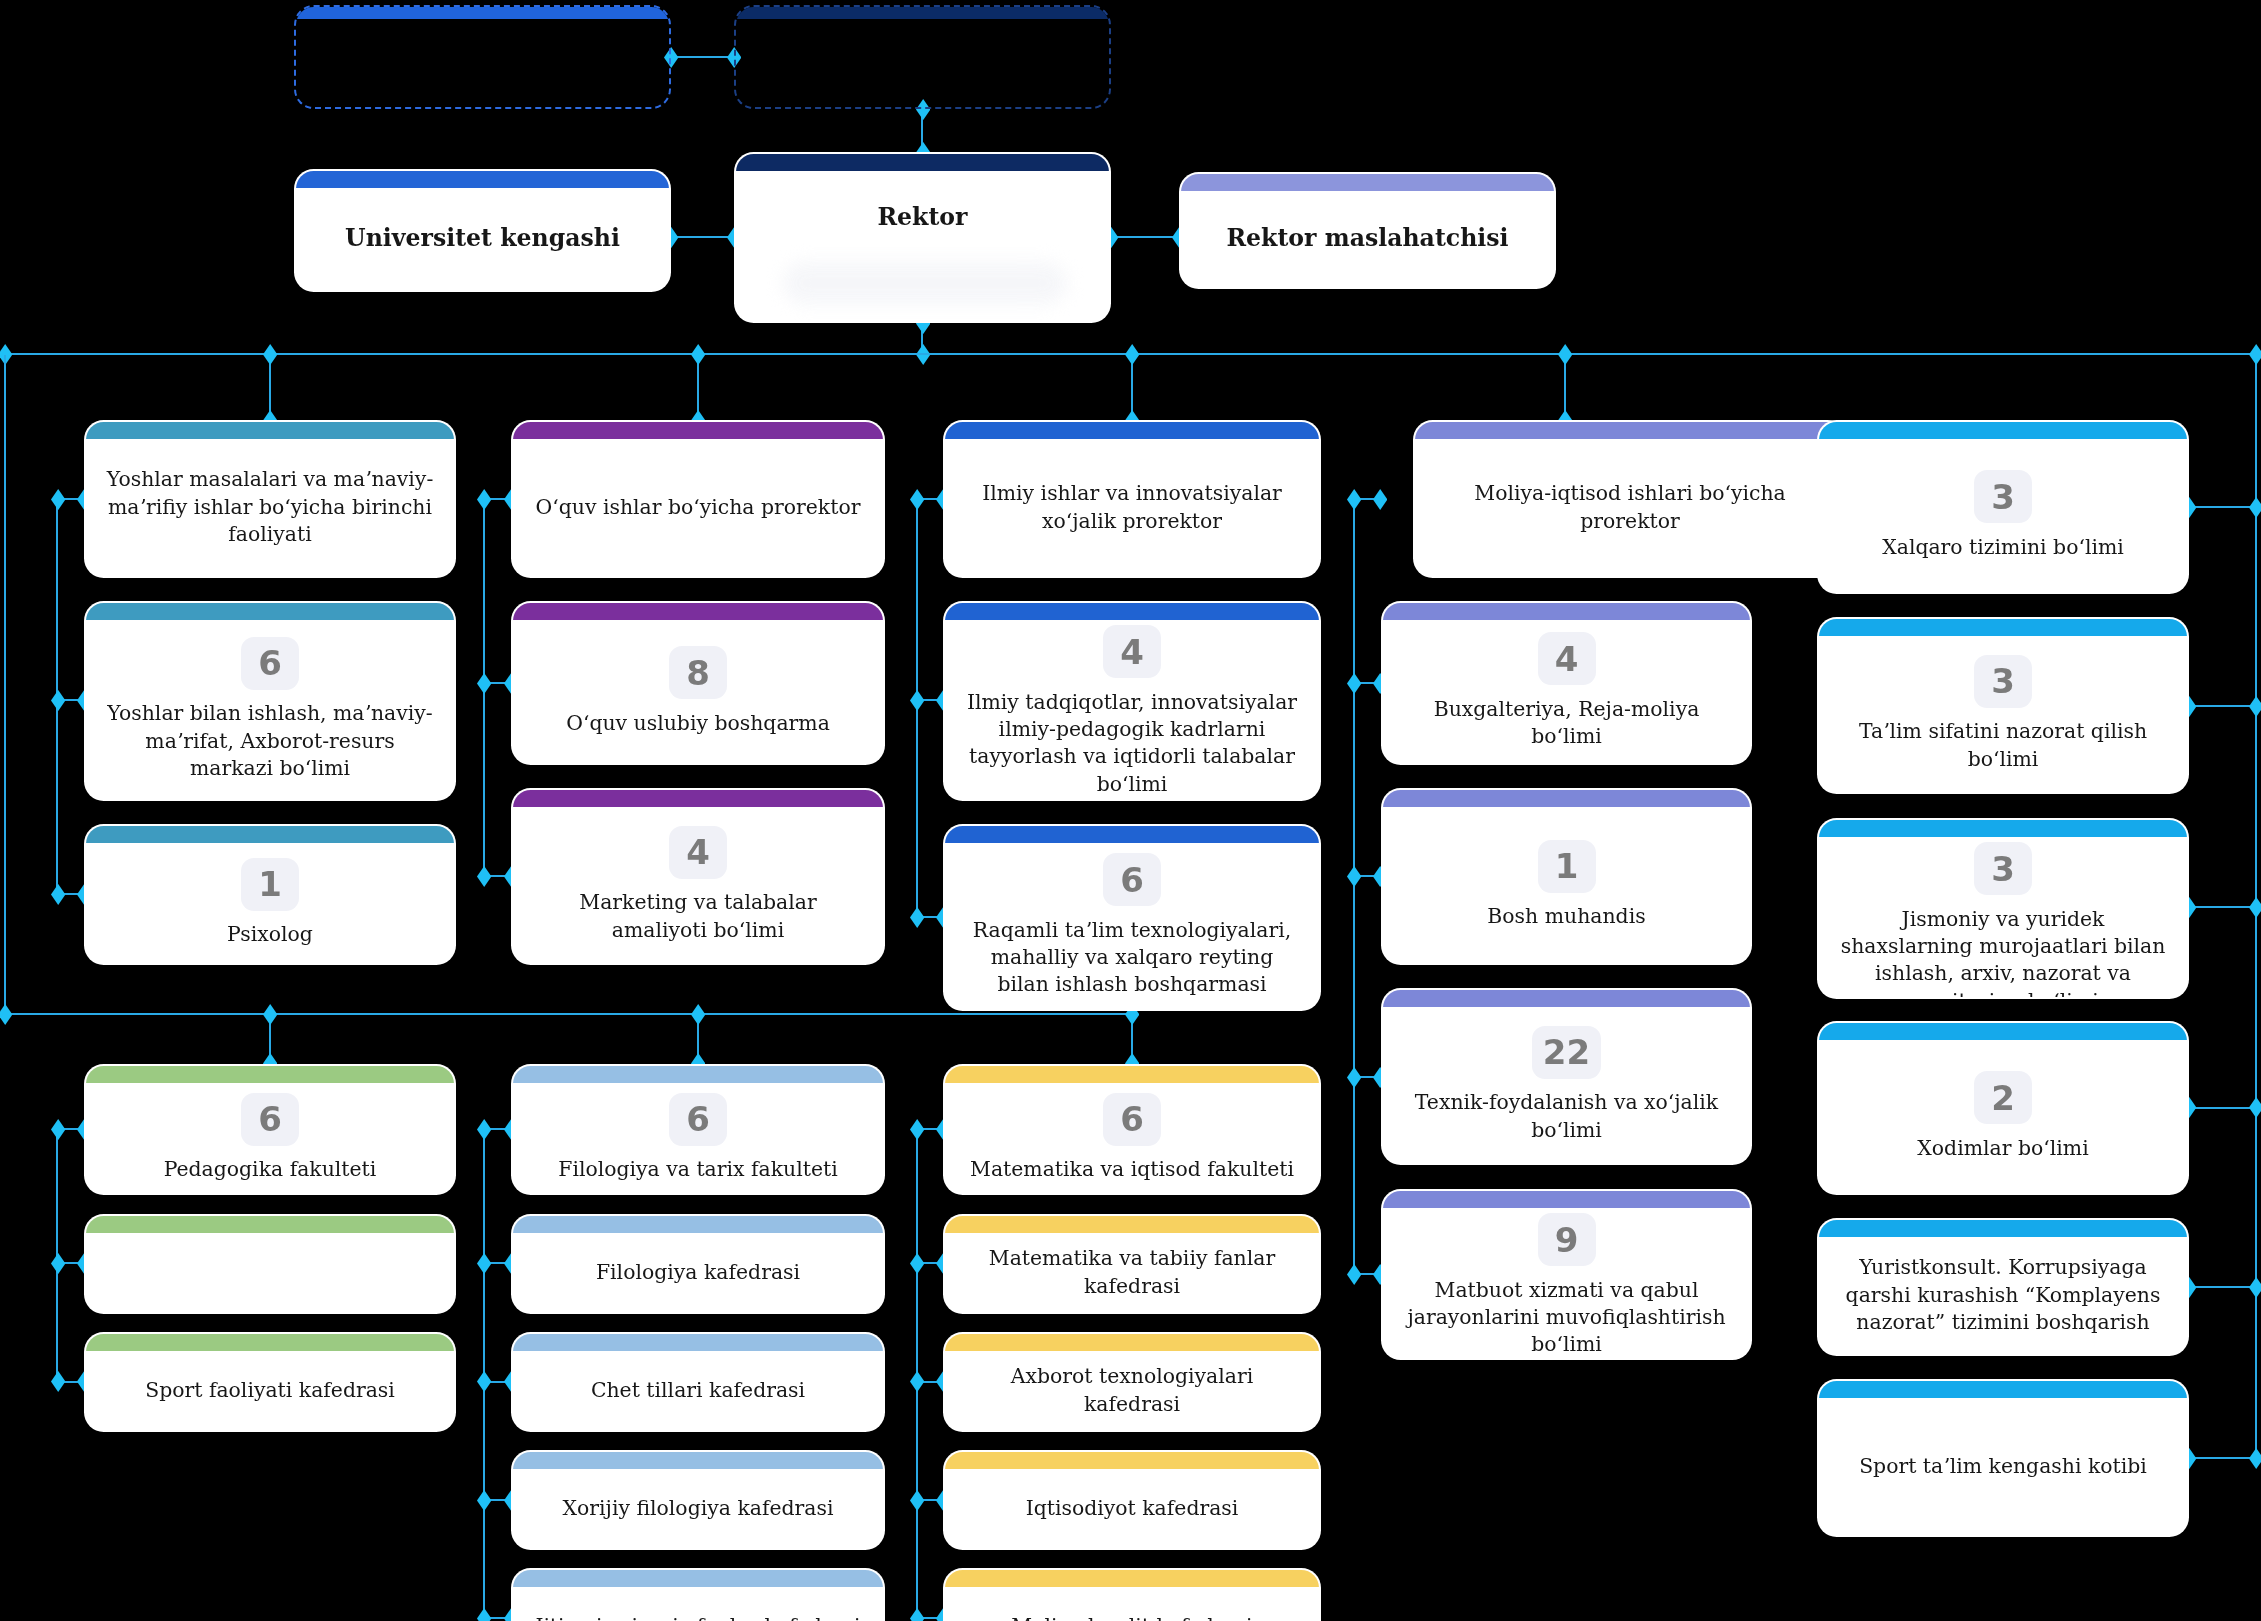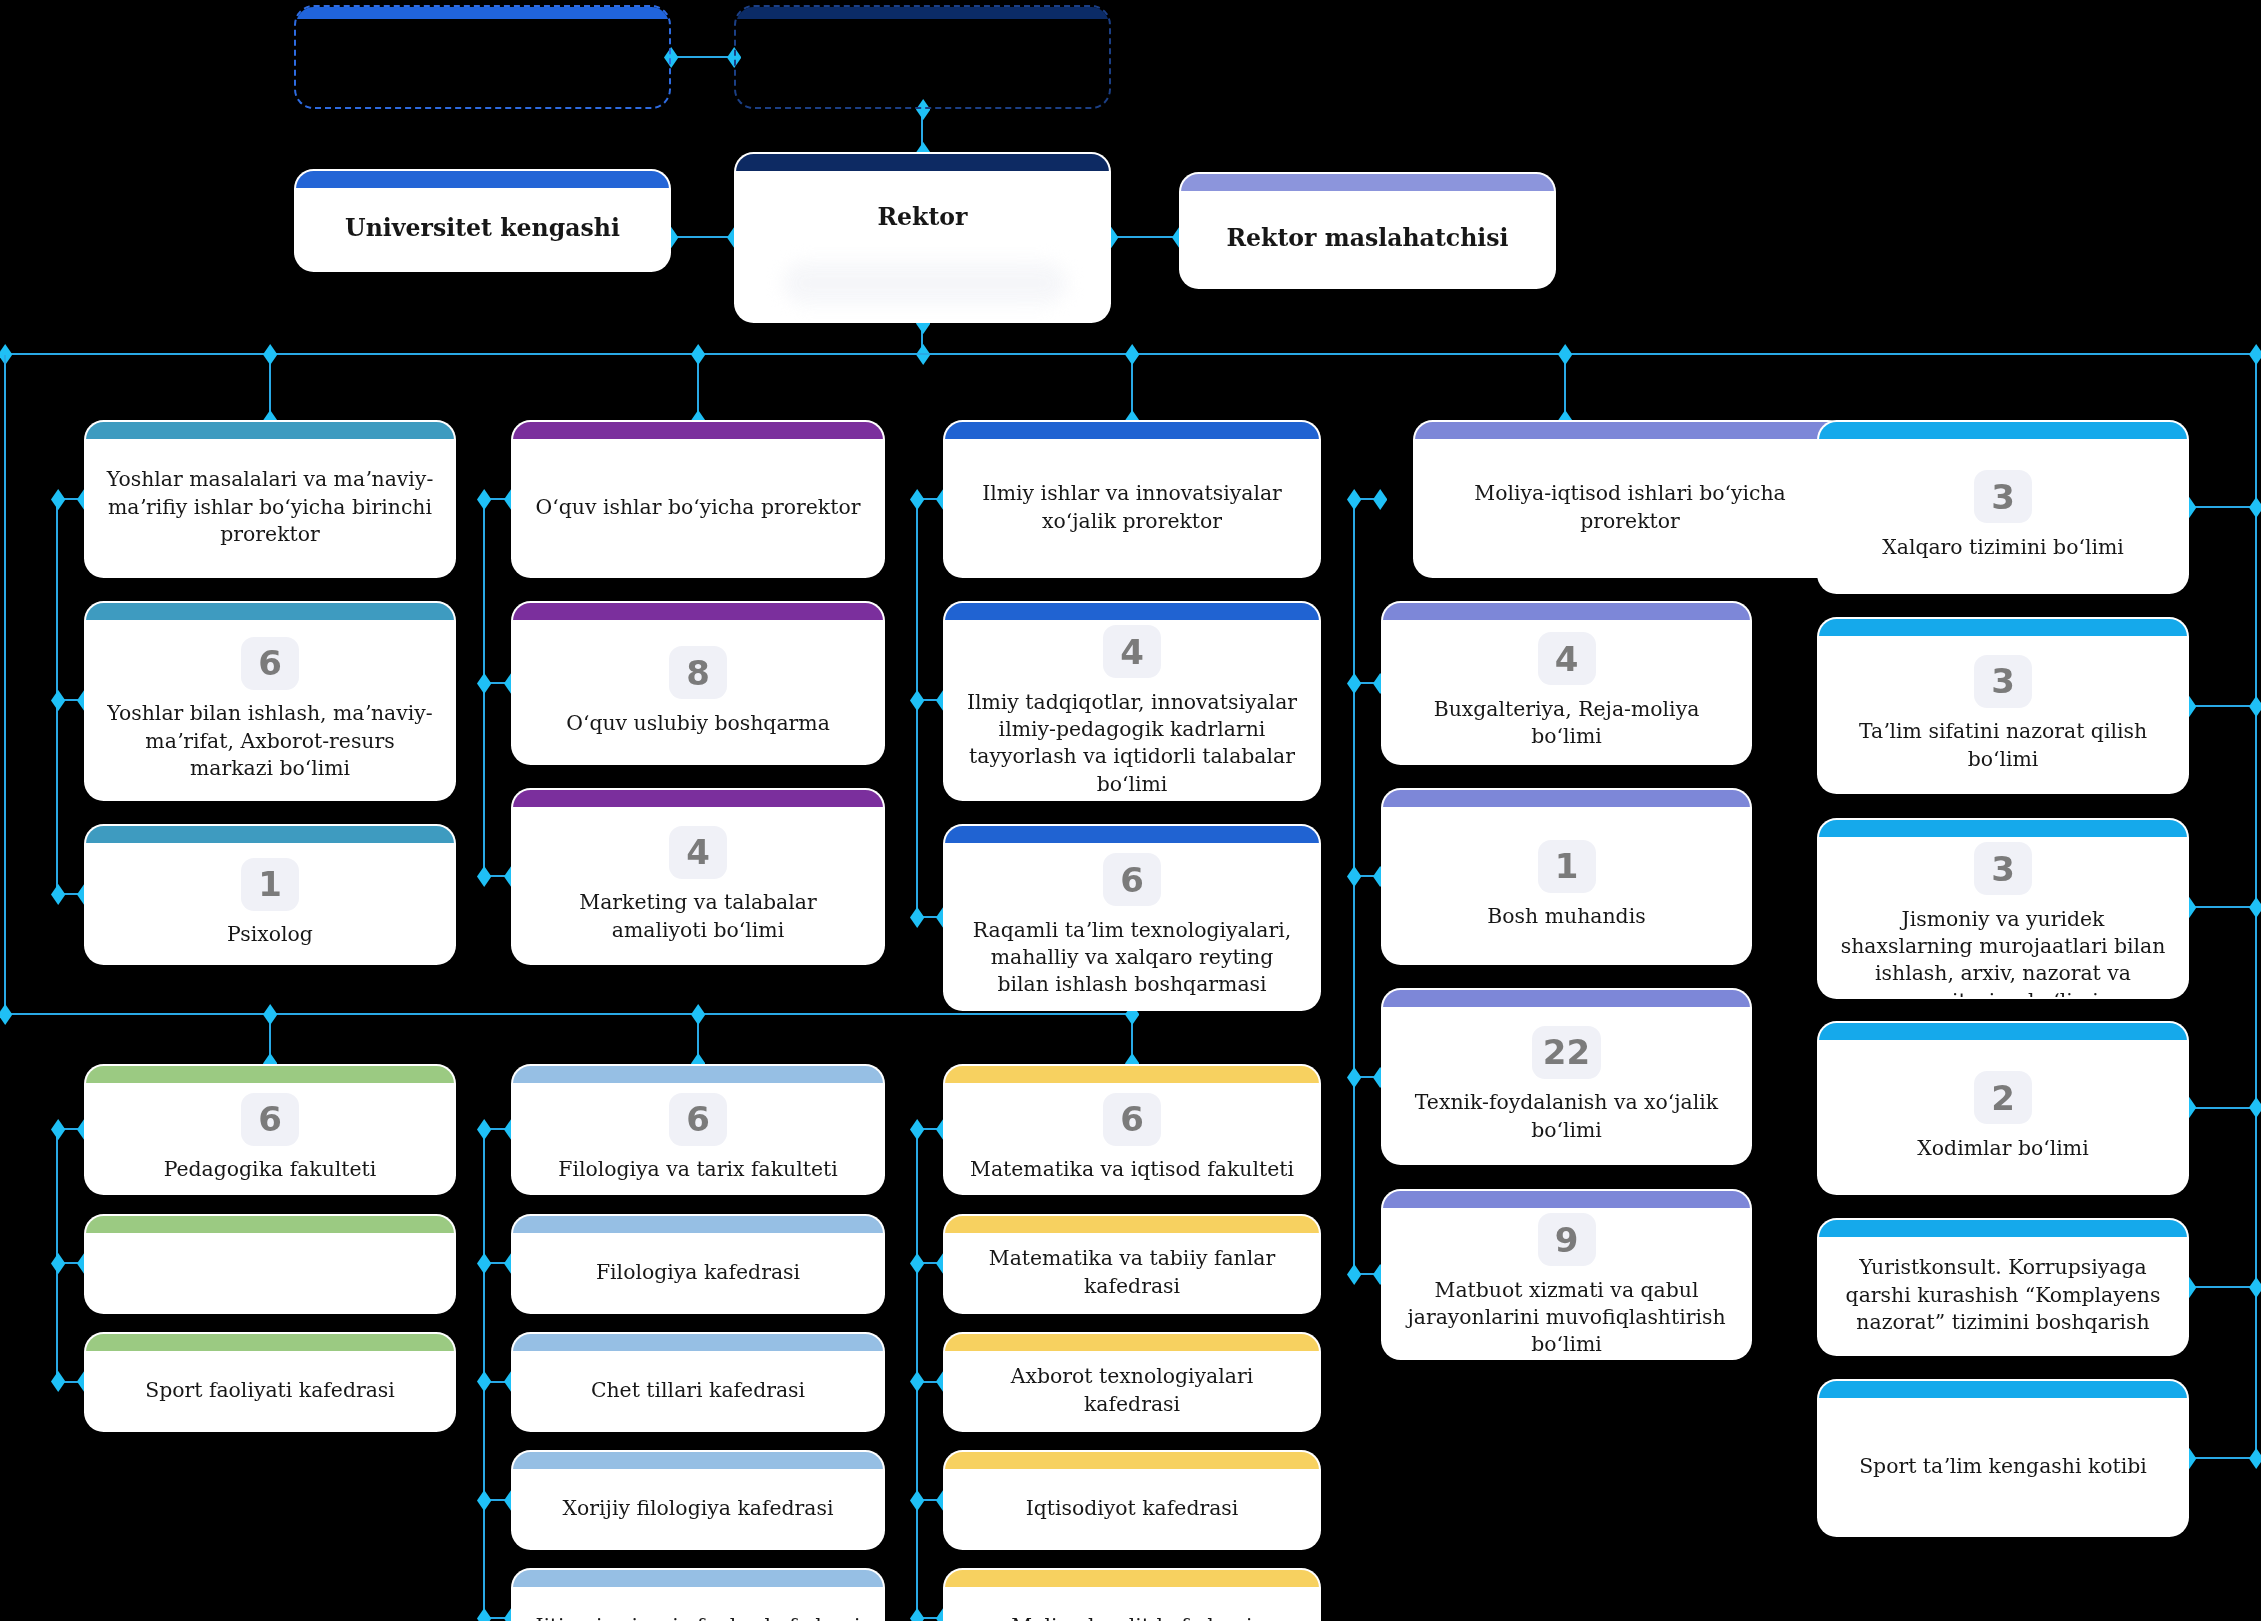--- a/index.html
+++ b/index.html
@@ -189,21 +189,21 @@
 
   <div class="card dark left" style="left:294px;top:5.3px;width:377px;height:104px">
     <div class="bar" style="background: rgb(32, 100, 220);"></div>
     <div class="body"></div>
   </div>
   <div class="card dark right" style="left:734px;top:5.3px;width:377px;height:104px">
     <div class="bar" style="background: rgb(11, 43, 102);"></div>
     <div class="body"></div>
   </div>
 
-  <div class="card lead" style="left:294px;top:169px;width:377px;height:103px">
+  <div class="card lead" style="left:294px;top:169px;width:377px;height:123px">
     <div class="bar" style="background: rgb(36, 101, 214);"></div>
     <div class="body">
         <div class="label">Universitet kengashi</div>
       </div>
   </div>
   <div class="card lead rector" style="left:734px;top:152px;width:377px;height:171px">
     <div class="bar" style="background: rgb(13, 42, 99);"></div>
     <div class="body">
       <div class="label">Rektor</div>
       <div class="blur-blob"></div>
@@ -212,21 +212,21 @@
   <div class="card lead" style="left:1179px;top:172px;width:377px;height:117px">
     <div class="bar" style="background: rgb(140, 149, 220);"></div>
     <div class="body">
         <div class="label">Rektor maslahatchisi</div>
       </div>
   </div>
 
   <div class="card" style="left:84px;top:420px;width:372px;height:158px">
     <div class="bar" style="background: rgb(62, 155, 192);"></div>
     <div class="body">
-        <div class="label">Yoshlar masalalari va maʼnaviy-maʼrifiy ishlar boʻyicha birinchi prorektor</div>
+        <div class="label">Yoshlar masalalari va maʼnaviy-maʼrifiy ishlar boʻyicha birinchi faoliyati</div>
       </div>
   </div>
   <div class="card" style="left:84px;top:601px;width:372px;height:200px">
     <div class="bar" style="background: rgb(62, 155, 192);"></div>
     <div class="body">
       <div class="badge">6</div>
       <div class="label">Yoshlar bilan ishlash, maʼnaviy-maʼrifat, Axborot-resurs markazi boʻlimi</div>
     </div>
   </div>
   <div class="card" style="left:84px;top:824px;width:372px;height:141px">

